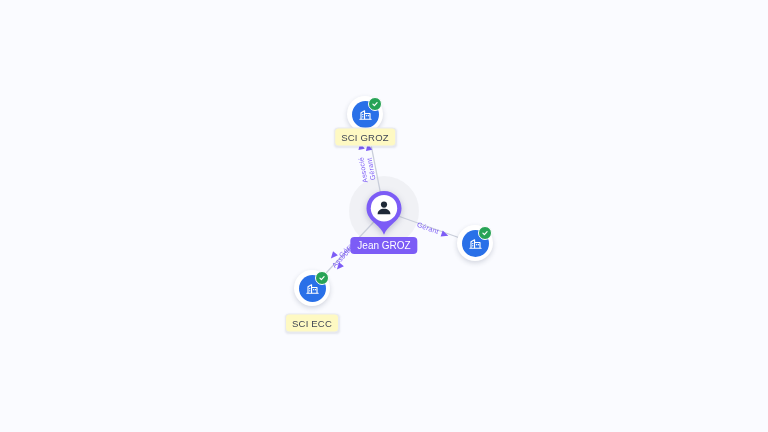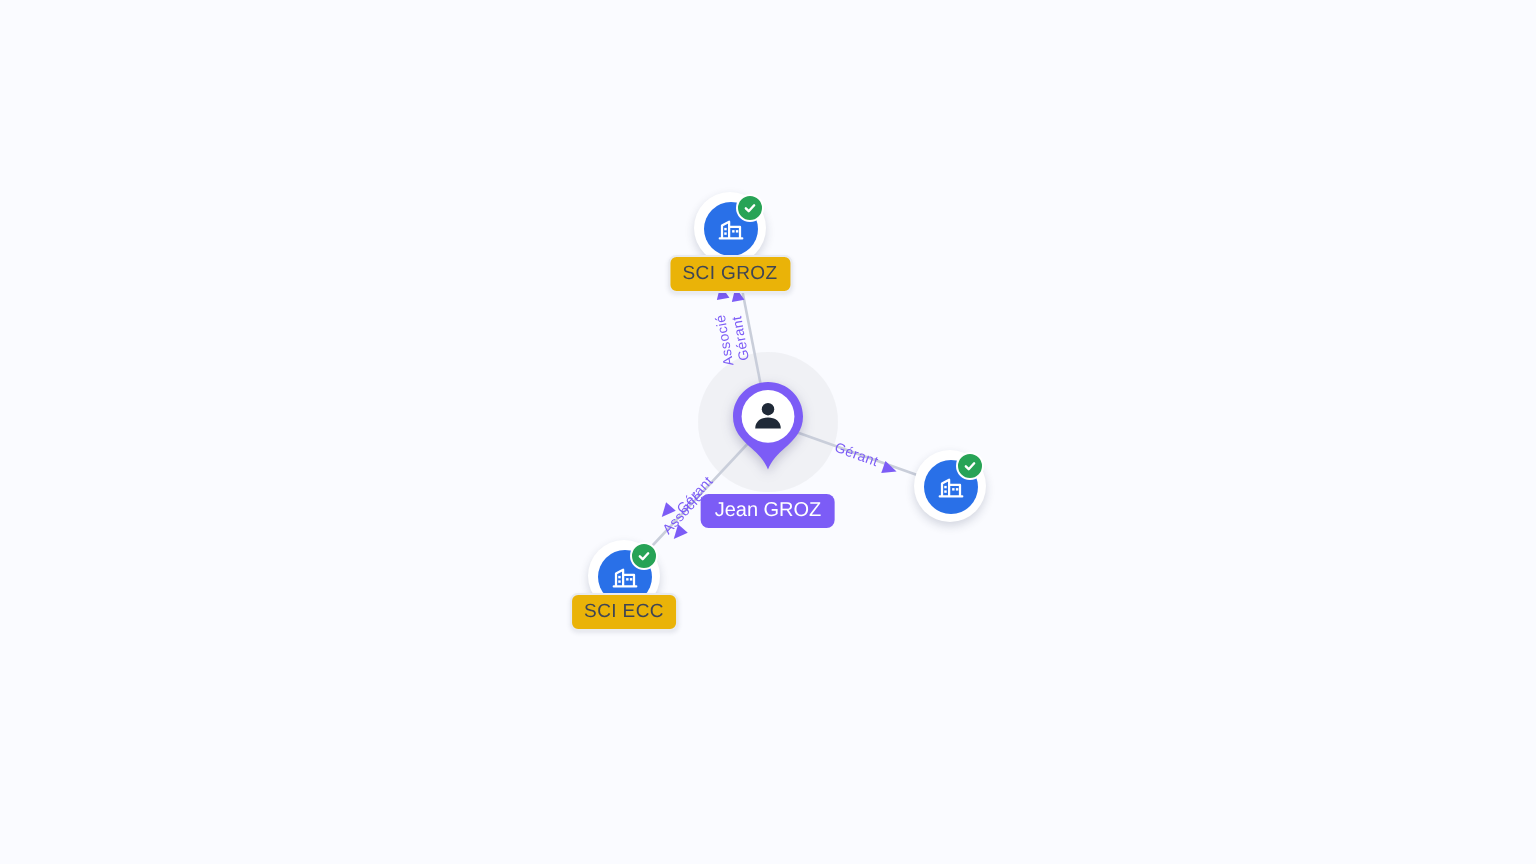--- a/index.html
+++ b/index.html
@@ -49,21 +49,21 @@
   .badge{
     position:absolute;left:21px;top:1px;width:12px;height:12px;border-radius:50%;
     background:#27A356;border:1.5px solid #FFFFFF;
     display:flex;align-items:center;justify-content:center;
     box-sizing:content-box;
   }
   
   .nlabel{
     z-index:5;
     transform:translate(-50%,-50%);
-    background:#eab308;
+    background:#fef9c3;
     border:1px solid #E9EBF0;
     border-radius:4px;
     box-shadow:0 1px 2px rgba(35,45,80,.10);
     color:#3F4554;
     font-size:9.5px;
     font-weight:500;
     letter-spacing:.2px;
     padding:3px 6px;
     white-space:nowrap;
     cursor:pointer;
@@ -169,25 +169,25 @@
           <rect x="10.6" y="8.6" width="1.3" height="1.3" fill="#fff"></rect>
         </svg>
       </div>
     </div>
     <div class="badge">
       <svg width="8" height="8" viewBox="0 0 10 10">
         <path d="M2.4 5.2l1.8 1.8 3.4-3.7" fill="none" stroke="#fff" stroke-width="1.5" stroke-linecap="round" stroke-linejoin="round"></path>
       </svg>
     </div>
   </div>
-  <div class="abs nlabel" style="left:312px;top:306px">SCI ECC</div>
+  <div class="abs nlabel" style="left:312px;top:323px">SCI ECC</div>
 
   <svg class="abs pin" width="42" height="54" viewBox="0 0 42 54">
     <path d="M21 2 C11.3 2 3.5 9.6 3.5 19.2 C3.5 26.2 7.6 30.5 12.6 35 C15.9 38 19.3 41.2 21 45.8 C22.7 41.2 26.1 38 29.4 35 C34.4 30.5 38.5 26.2 38.5 19.2 C38.5 9.6 30.7 2 21 2 Z" fill="#7C5CF6"></path>
     <circle cx="21" cy="19.2" r="13.2" fill="#FFFFFF"></circle>
     <g>
       <circle cx="21" cy="15.6" r="3.1" fill="#1F2937"></circle>
       <path d="M14.6 25.2c0-3.4 2.8-5.4 6.4-5.4s6.4 2 6.4 5.4z" fill="#1F2937"></path>
     </g>
   </svg>
-  <div class="abs plabel" style="left:384px;top:247px">Jean GROZ</div>
+  <div class="abs plabel" style="left:384px;top:237px">Jean GROZ</div>
 
 </div>
 
 </body></html>

